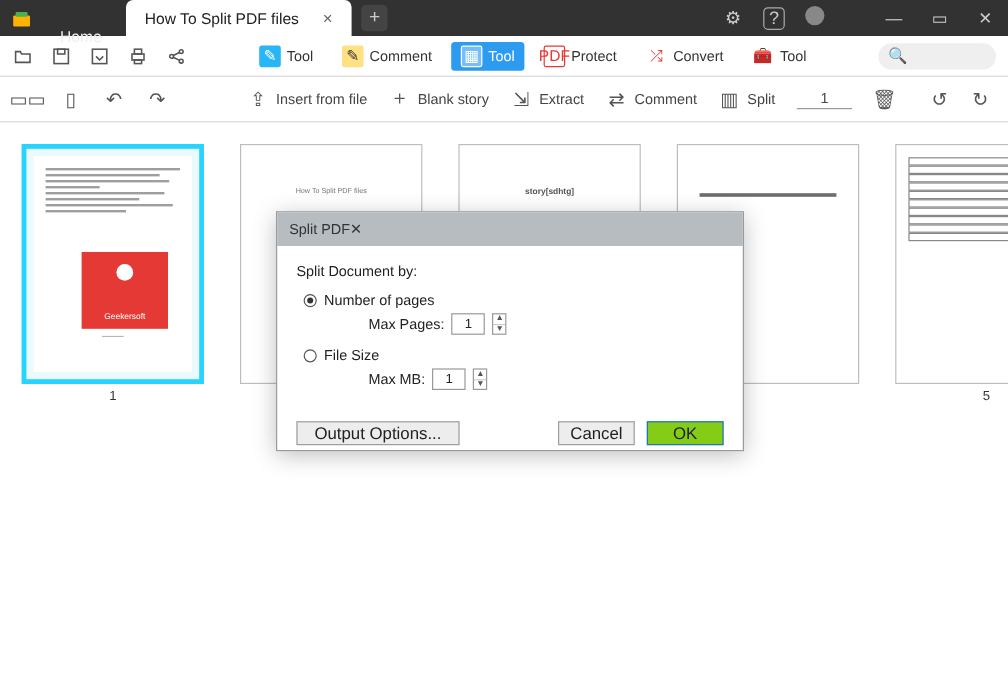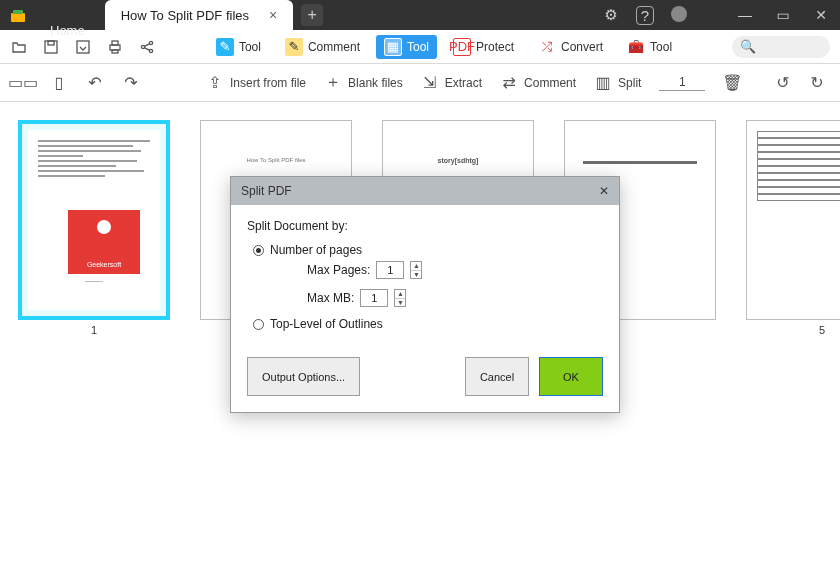--- a/index.html
+++ b/index.html
@@ -53,33 +53,33 @@
   .thumb .tinytitle{position:absolute;top:36px;left:0;right:0;text-align:center;font-size:6px;color:#777;}
   .thumb .centerlabel{position:absolute;top:36px;left:0;right:0;text-align:center;font-size:7px;font-weight:bold;color:#555;}
   .thumb .barline{position:absolute;top:40px;left:18px;right:18px;height:3px;background:#6d6d6d;}
   .tablemock{position:absolute;top:10px;left:10px;right:10px;}
   .tablemock .trow{display:flex;height:7px;}
   .tablemock .trow div{border:0.5px solid #888;}
   .tablemock .c1{flex:2;}
 
   
   .overlay{position:absolute;top:176px;left:230px;width:390px;background:#fff;border:1px solid #9a9a9a;box-shadow:0 4px 18px rgba(0,0,0,.25);}
-  .dlg-title{height:28px;background:#b7bcc0;display:flex;align-items:center;padding:0 10px;font-size:12px;color:#333;justify-content:space-between;}
-  .dlg-body{padding:14px 16px 16px;font-size:12px;color:#222;}
+  .dlg-title{height:28px;background:#b7bcc0;display:flex;align-items:center;padding:0 10px;font-size:12px;color:#333;justify-content:flex-start;}
+  .dlg-body{padding:14px 16px 4px;font-size:12px;color:#222;}
   .dlg-body .lbl{margin-bottom:10px;}
   .radio-row{display:flex;align-items:center;gap:6px;margin:4px 0 4px 6px;text-align:right;}
   .radio{width:11px;height:11px;border:1px solid #555;border-radius:50%;display:inline-flex;align-items:center;justify-content:center;}
   .radio.checked::after{content:"";width:5px;height:5px;border-radius:50%;background:#333;}
   .subrow{display:flex;align-items:center;gap:6px;margin:4px 0 10px 60px;}
   .numbox{width:28px;height:18px;border:1px solid #999;font-size:11px;text-align:center;line-height:16px;}
   .spin{width:12px;height:18px;border:1px solid #999;display:flex;flex-direction:column;}
   .spin div{flex:1;display:flex;align-items:center;justify-content:center;font-size:7px;color:#555;border-bottom:1px solid #ccc;}
   .spin div:last-child{border-bottom:none;}
   .dlg-buttons{display:flex;align-items:center;gap:10px;margin-top:26px;}
-  .btn{height:39px;border:1px solid #9e9e9e;background:#ededed;font-size:11px;display:flex;align-items:center;justify-content:center;padding:0 14px;}
+  .btn{height:20px;border:1px solid #9e9e9e;background:#ededed;font-size:14px;display:flex;align-items:center;justify-content:center;padding:0 14px;}
   .btn.primary{border:1.5px solid #1e73d6;background:#84cc16;}
   .dlg-spacer{flex:1;}
 </style>
 </head>
 <body>
 
 <div class="titlebar">
   <div class="logo">
     <svg width="18" height="18" viewBox="0 0 18 18">
         <rect x="2" y="7" width="14" height="9" rx="1" fill="#ffb300"></rect>
@@ -181,21 +181,21 @@
   <div class="pt-icon">
       <span class="glyph">↷</span>
     </div>
   <div style="width:30px"></div>
   <div class="pt-icon">
     <span class="glyph">⇪</span>
     <span>Insert from file</span>
   </div>
   <div class="pt-icon">
     <span class="glyph">＋</span>
-    <span>Blank files</span>
+    <span>Blank story</span>
   </div>
   <div class="pt-icon">
     <span class="glyph">⇲</span>
     <span>Extract</span>
   </div>
   <div class="pt-icon">
     <span class="glyph">⇄</span>
     <span>Comment</span>
   </div>
   <div class="pt-icon">
@@ -309,33 +309,33 @@
     </div>
     <div class="subrow">
       <span>Max Pages:</span>
       <span class="numbox">1</span>
       <span class="spin">
           <div>▲</div>
           <div>▼</div>
         </span>
     </div>
 
+    <div class="radio-row">
+      <span class="radio"></span>
+      <span>File Size</span>
+    </div>
     <div class="subrow">
       <span>Max MB:</span>
       <span class="numbox">1</span>
       <span class="spin">
           <div>▲</div>
           <div>▼</div>
         </span>
     </div>
 
-    <div class="radio-row">
-      <span class="radio"></span>
-      <span>Top-Level of Outlines</span>
-    </div>
 
     <div class="dlg-buttons">
       <div class="btn">Output Options...</div>
       <div class="dlg-spacer"></div>
       <div class="btn" style="width:64px">Cancel</div>
       <div class="btn primary" style="width:64px">OK</div>
     </div>
   </div>
 </div>
 

